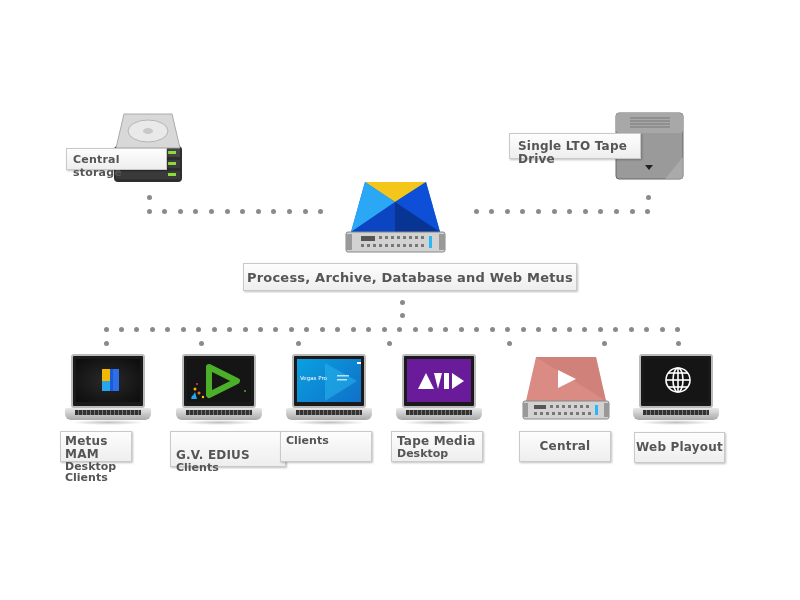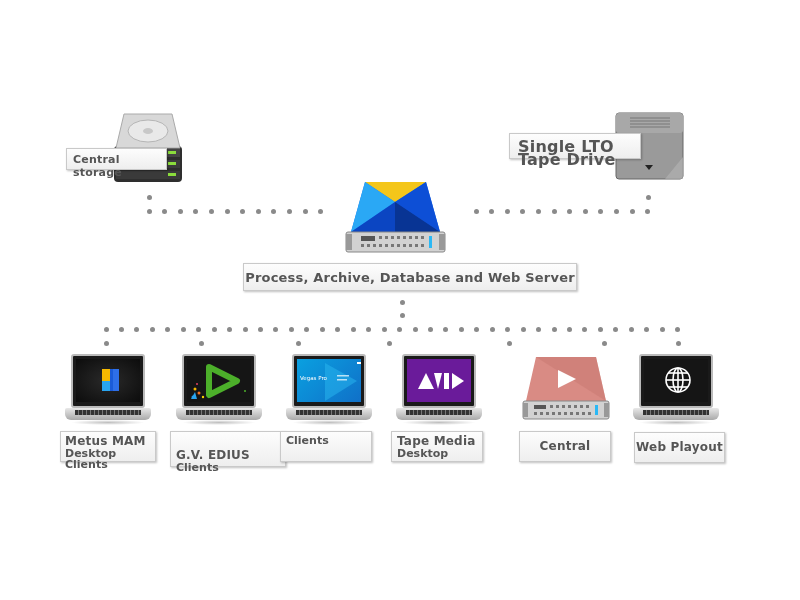--- a/index.html
+++ b/index.html
@@ -119,21 +119,21 @@
     <rect x="1" y="1" width="67" height="20" rx="3" fill="#a8a8a8"></rect>
     <line x1="15" y1="6" x2="55" y2="6" stroke="#777"></line>
     <line x1="15" y1="9" x2="55" y2="9" stroke="#777"></line>
     <line x1="15" y1="12" x2="55" y2="12" stroke="#777"></line>
     <line x1="15" y1="15" x2="55" y2="15" stroke="#777"></line>
     <path d="M30 53 L38 53 L34 58 Z" fill="#222"></path>
     <path d="M50 67 L68 45 L68 67 Z" fill="#b5b5b5" opacity="0.6"></path>
   </svg>
 </div>
 <div class="label" style="left:509px;top:133px;width:132px;height:26px;padding:6px 8px;">
-  <span class="l1" style="font-size:16px;">Single LTO Tape Drive</span>
+  <span class="l1" style="font-size:12px;">Single LTO Tape Drive</span>
 </div>
 
 <div class="abs" style="left:343px;top:180px;width:105px;height:74px;">
   <svg width="105" height="74" viewBox="0 0 105 74">
     <path d="M22 2 H83 L97 52 H8 Z" fill="#1a6cf0"></path>
     <path d="M22 2 H83 L52 22 Z" fill="#f4c61a"></path>
     <path d="M22 2 L52 22 L8 52 Z" fill="#2aa8f5"></path>
     <path d="M52 22 L83 2 L97 52 Z" fill="#0d4fd6"></path>
     <path d="M52 22 L97 52 H8 Z" fill="#0b45c2"></path>
     <path d="M52 22 L97 52 H52 Z" fill="#083494"></path>
@@ -159,39 +159,39 @@
         <rect x="54" y="64" width="3" height="3"></rect>
         <rect x="60" y="64" width="3" height="3"></rect>
         <rect x="66" y="64" width="3" height="3"></rect>
         <rect x="72" y="64" width="3" height="3"></rect>
         <rect x="78" y="64" width="3" height="3"></rect>
     </g>
     <rect x="86" y="56" width="3" height="12" fill="#2ab8f5"></rect>
   </svg>
 </div>
 <div class="label" style="left:243px;top:263px;width:334px;height:28px;padding:6px 0;text-align:center;">
-  <span class="l1" style="font-size:13px;line-height:15px;">Process, Archive, Database and Web Server</span>
+  <span class="l1" style="font-size:13px;line-height:15px;">Process, Archive, Database and Web Metus</span>
 </div>
 
 <div class="laptop" style="left:65px;top:354px;">
   <div class="lid">
       <div class="screen" style="background:radial-gradient(#2a2a2a,#0c0c0c);">
     <svg width="68" height="45" viewBox="0 0 68 45">
       <rect x="26" y="10" width="11" height="12" fill="#f5b800"></rect>
       <rect x="26" y="22" width="8" height="10" fill="#29a5f0"></rect>
       <rect x="34" y="10" width="9" height="22" fill="#1a5bd8"></rect>
       <rect x="37" y="10" width="6" height="22" fill="#2e6fe8"></rect>
     </svg>
   </div>
     </div>
   <div class="base"></div>
     <div class="keys"></div>
     <div class="shadow"></div>
 </div>
-<div class="label" style="left:60px;top:431px;width:96px;height:31px;padding:3px 4px;">
+<div class="label" style="left:60px;top:431px;width:72px;height:31px;padding:3px 4px;">
   <span class="l1">Metus MAM</span>
   <span class="l2">Desktop Clients</span>
 </div>
 
 <div class="laptop" style="left:176px;top:354px;">
   <div class="lid">
       <div class="screen" style="background:#151515;">
     <svg width="68" height="45" viewBox="0 0 68 45">
       <path d="M22 8 L50 22 L22 36 Z" fill="none" stroke="#4caf2a" stroke-width="6" stroke-linejoin="round"></path>
       <circle cx="8" cy="30" r="1.5" fill="#f5b800"></circle>

